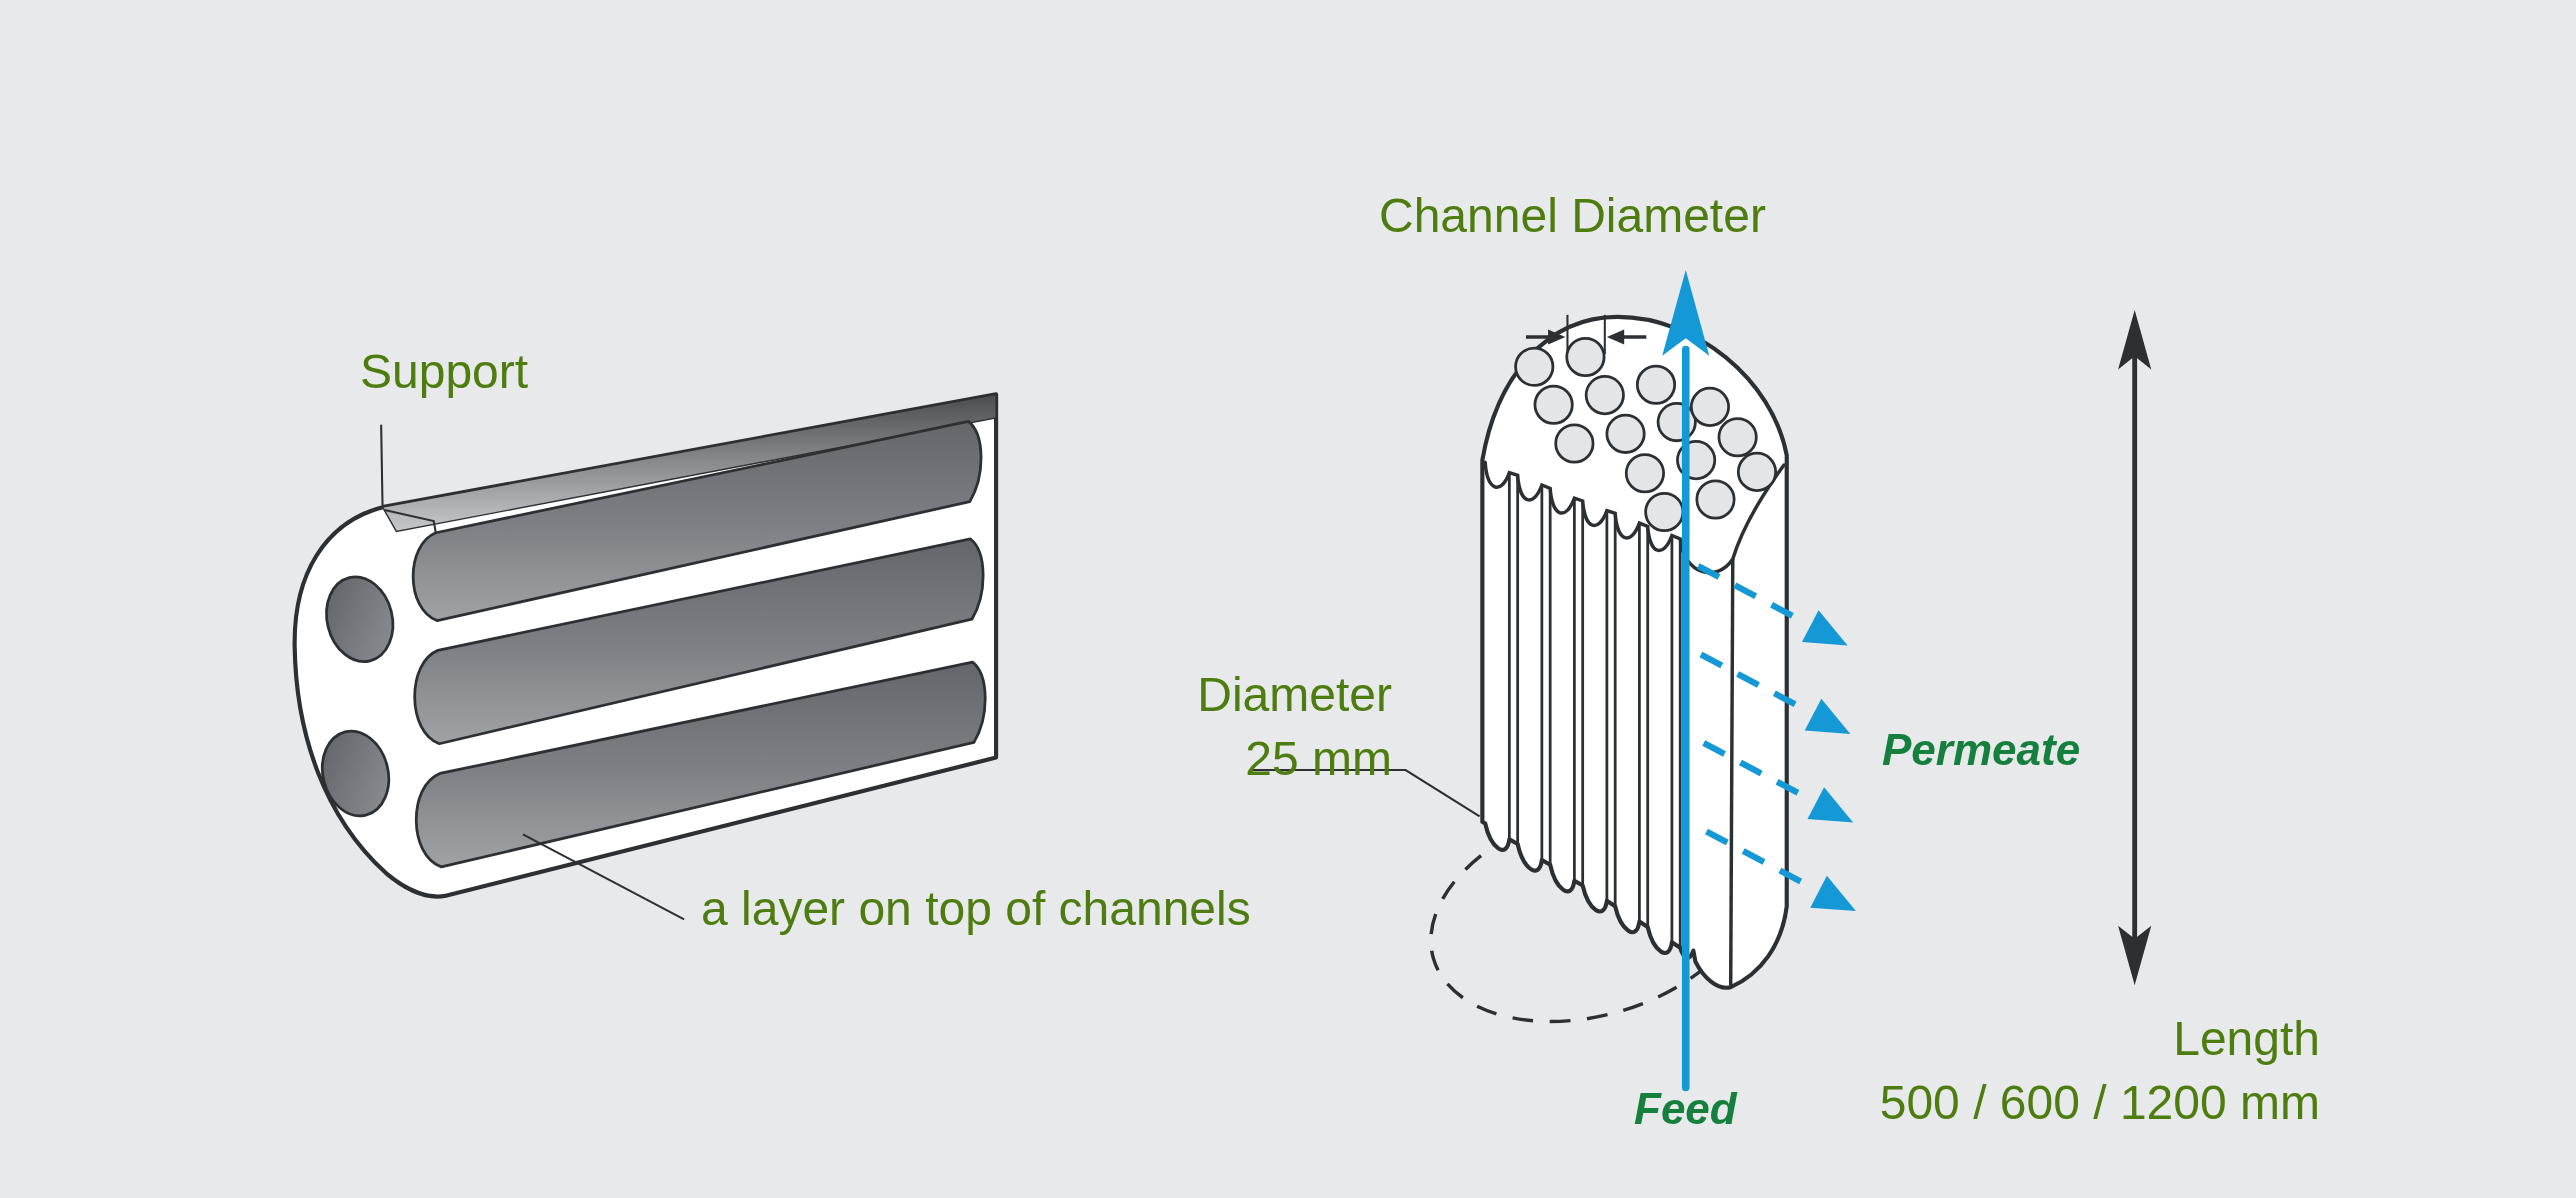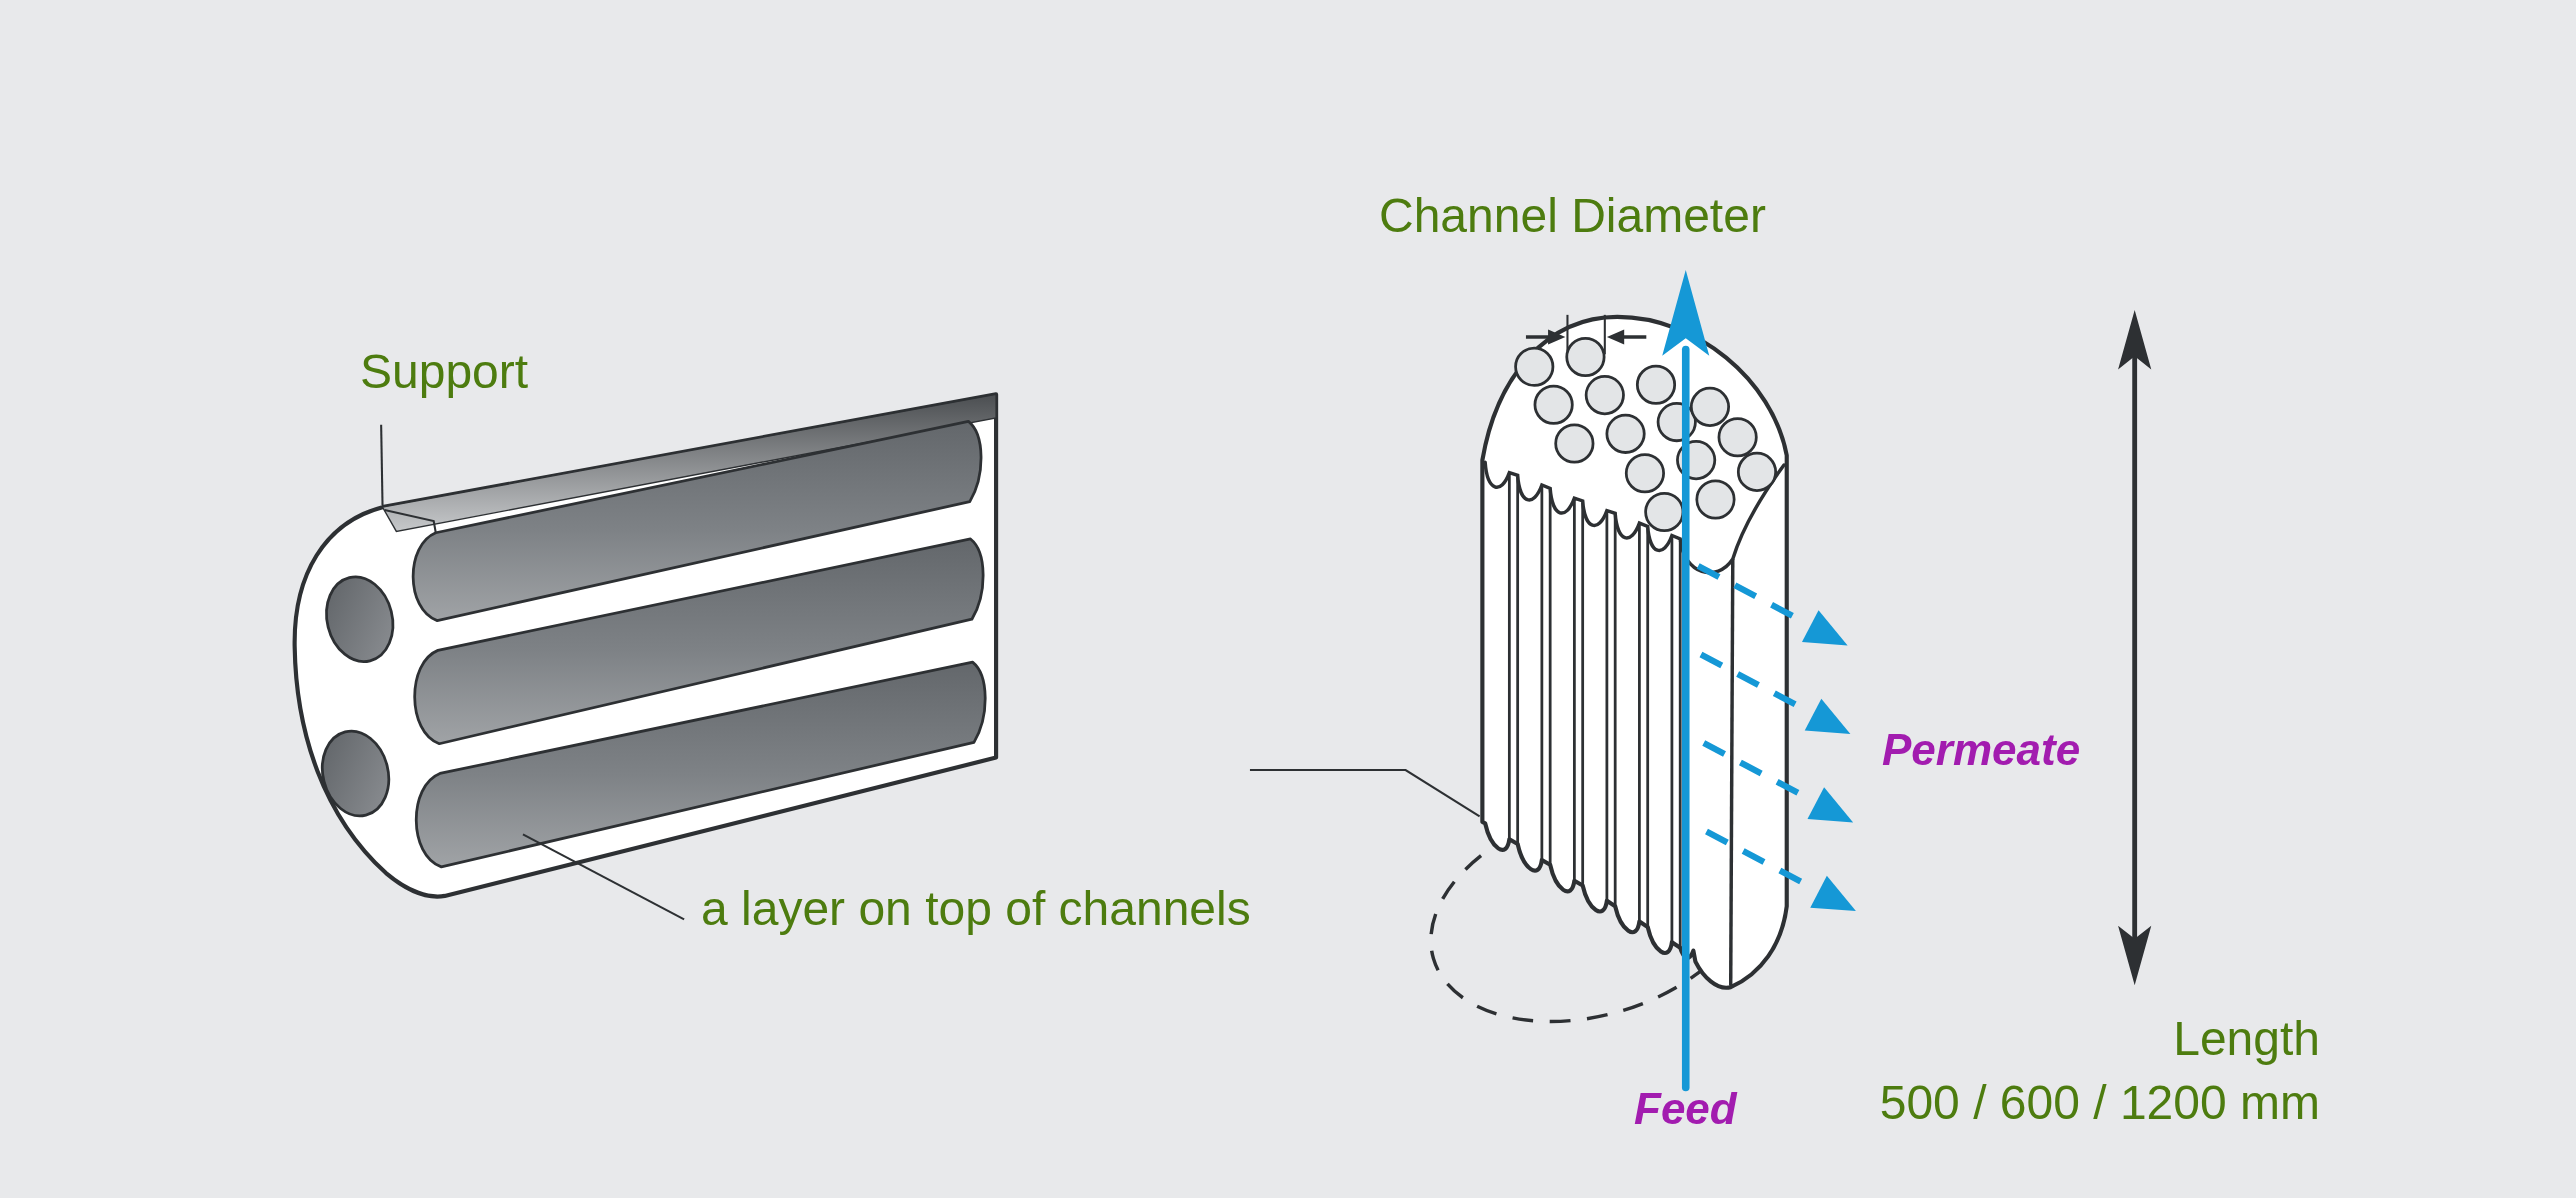--- a/index.html
+++ b/index.html
@@ -2,21 +2,21 @@
 <html style="font-size:11px"><head>
 <meta charset="utf-8">
 <style>
   html,body{margin:0;padding:0;}
   body{background:#e8e9eb;font-family:"Liberation Sans",sans-serif;}
   .stage{position:relative;width:2576px;height:1199px;background:#e8e9eb;overflow:hidden;}
   .stage svg{position:absolute;left:0;top:0;}
   .label{position:absolute;font:48px/64px "Liberation Sans",sans-serif;color:#4d7c0f;white-space:nowrap;}
   .label span{display:block;}
   .label.right{text-align:right;}
-  .label.blue{font:italic 700 44px/48px "Liberation Sans",sans-serif;color:#a21caf;}
+  .label.blue{font:italic 700 44px/48px "Liberation Sans",sans-serif;color:#15803d;}
 </style>
 </head>
 <body>
 
 <div class="stage">
 
   <svg width="2576" height="1199" viewBox="0 0 3724 1733">
     <defs>
       <linearGradient id="chGrad" x1="0" y1="0" x2="0" y2="1">
         <stop offset="0" stop-color="#63676b"></stop>
@@ -180,20 +180,24 @@
   </svg>
 
   <div class="label" style="left:360px;top:340px">
     <span>Support</span>
   </div>
 
   <div class="label" style="left:1379px;top:184px">
     <span>Channel Diameter</span>
   </div>
 
+  <div class="label right" style="right:1184px;top:663px">
+    <span>Diameter</span>
+    <span>25 mm</span>
+  </div>
 
   <div class="label" style="left:701px;top:877px">
     <span>a layer on top of channels</span>
   </div>
 
   <div class="label right" style="right:256px;top:1007px">
     <span>Length</span>
     <span>500 / 600 / 1200 mm</span>
   </div>
 

